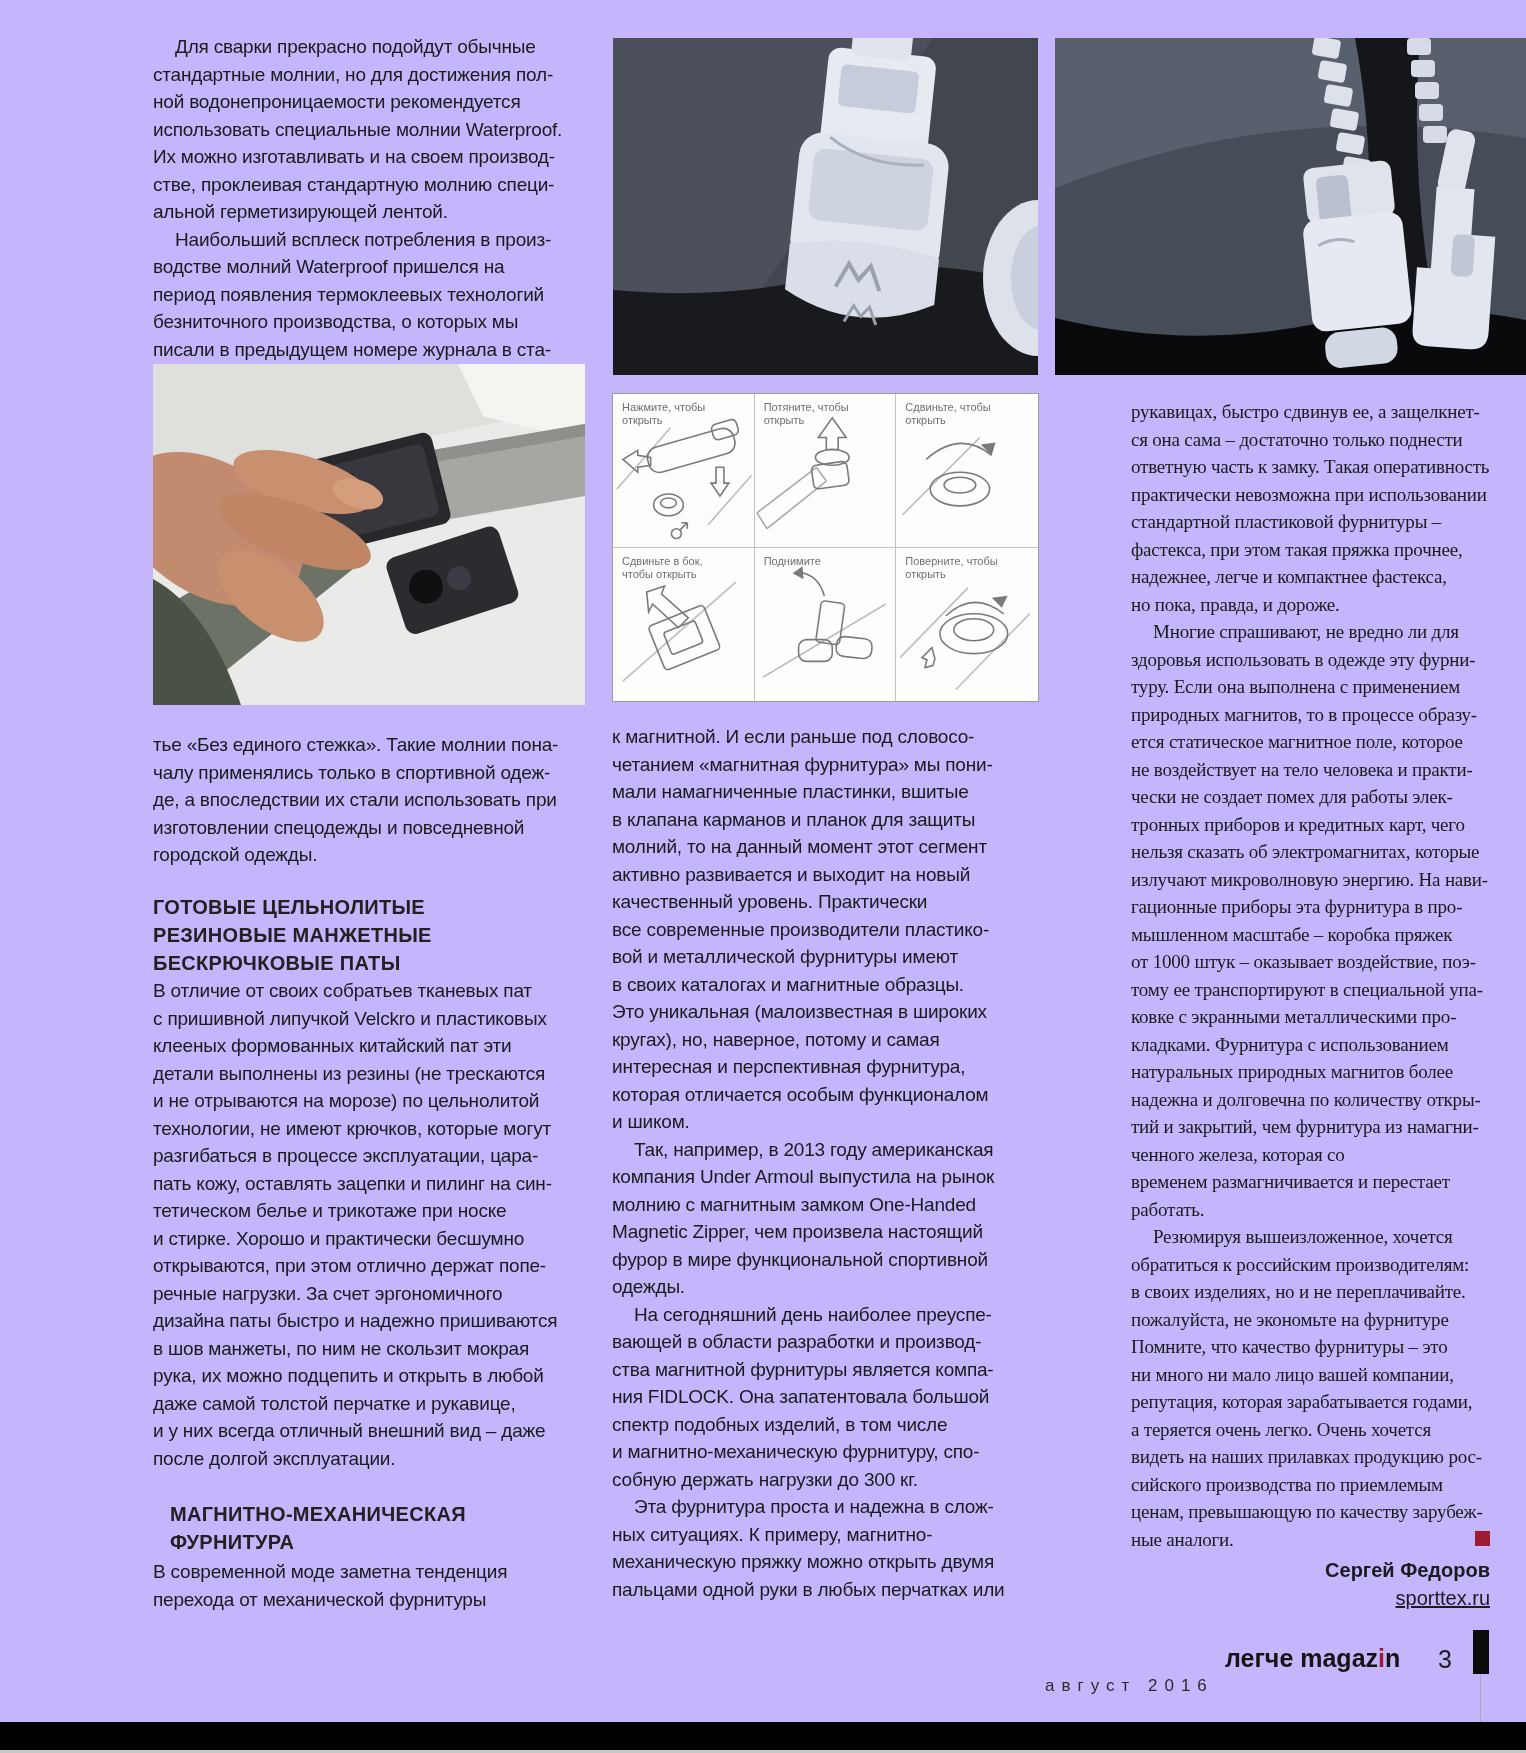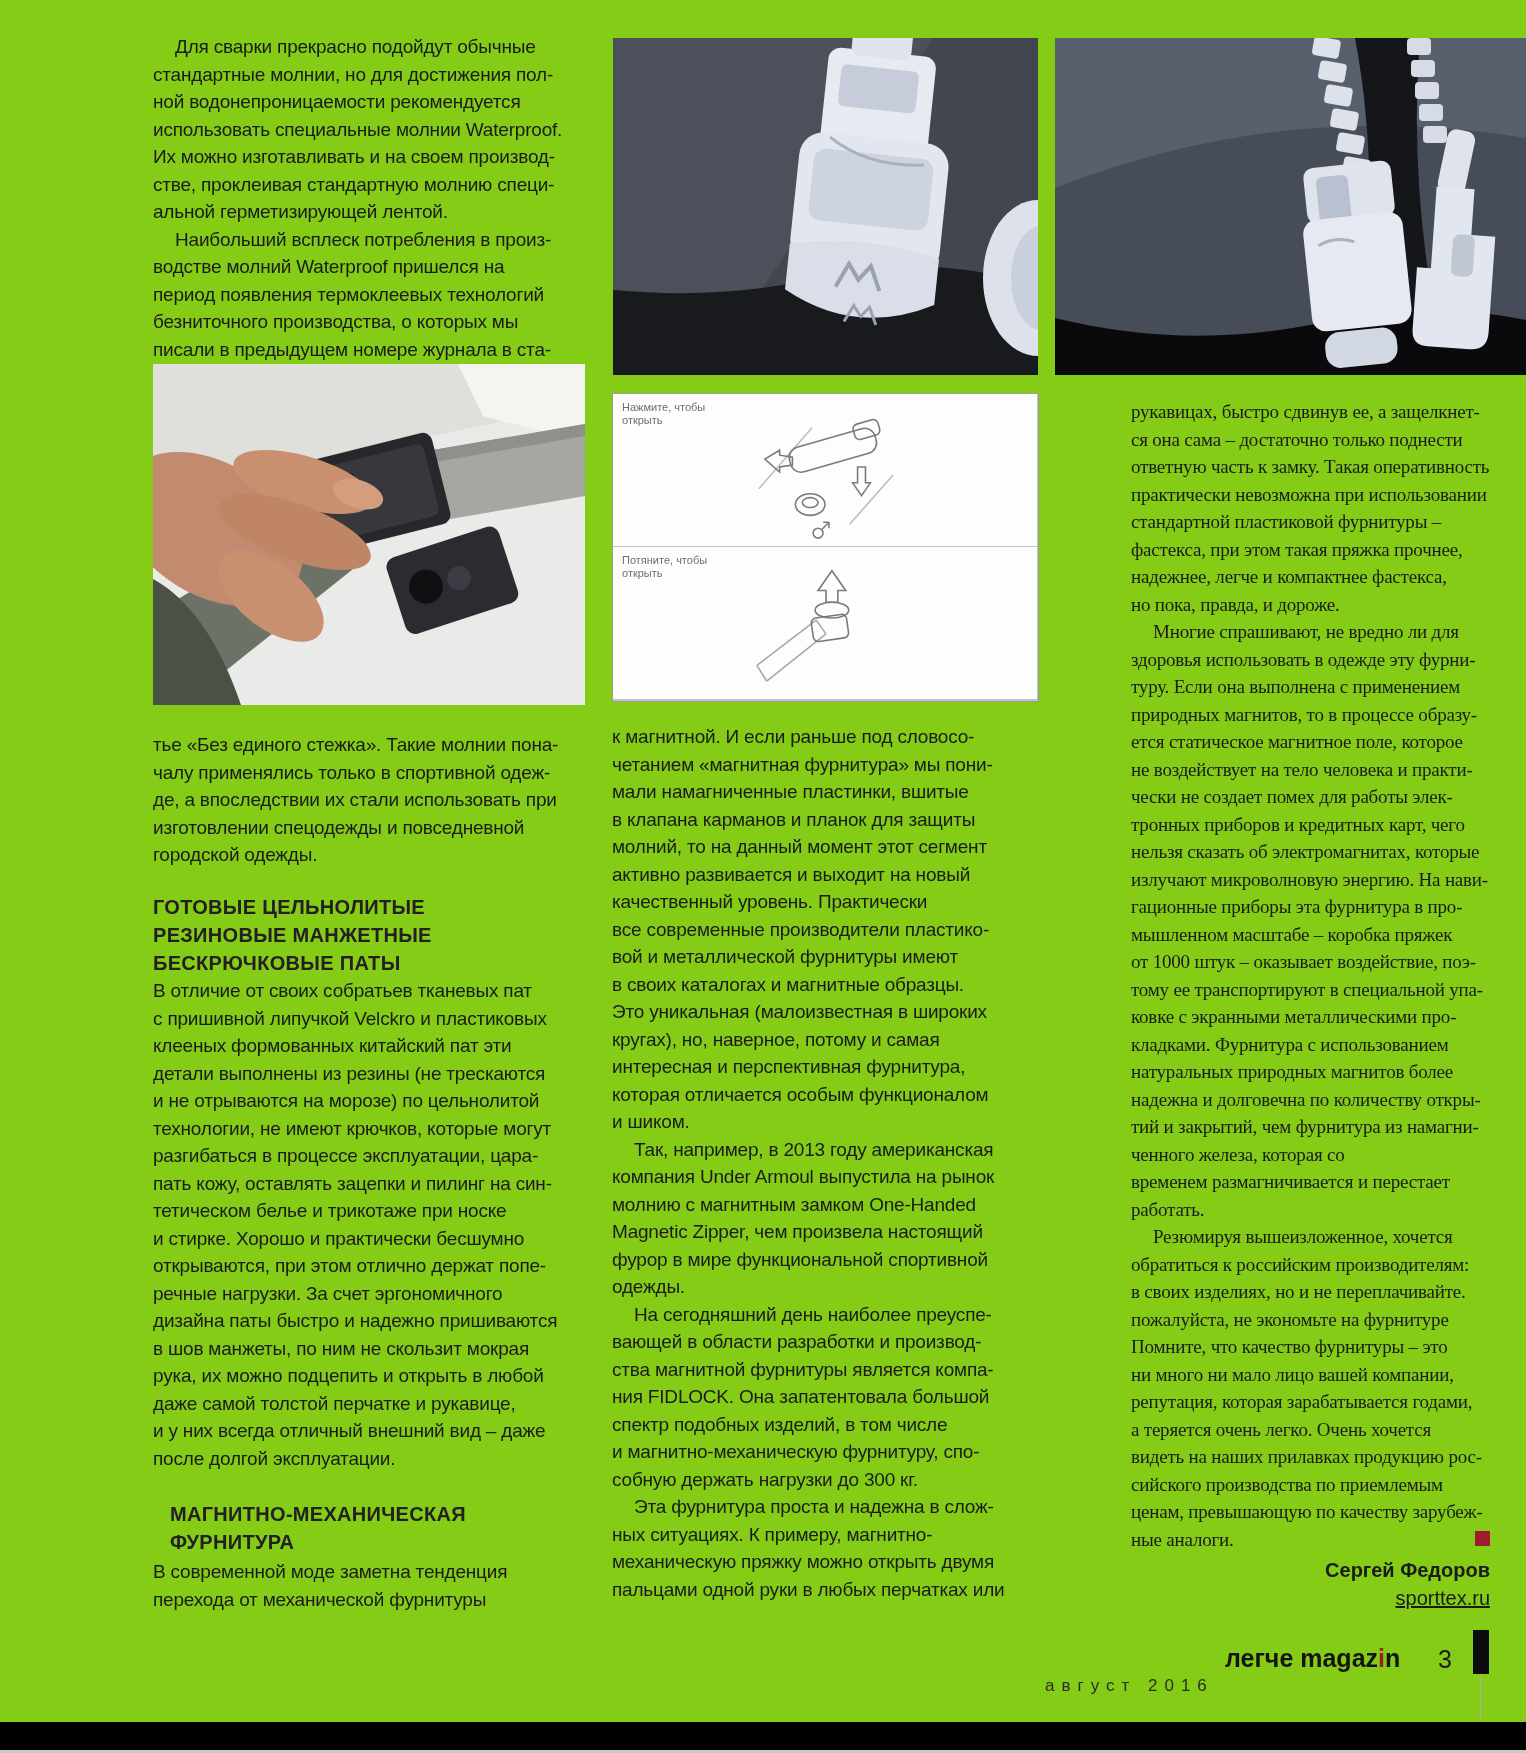--- a/index.html
+++ b/index.html
@@ -1,16 +1,16 @@
 <!DOCTYPE html>
 <html style="--accent: #9e1b32;"><head>
 <meta charset="utf-8">
 <style>
   html,body{margin:0;padding:0;background:#ffffff;}
-  .page{position:relative;width:1526px;height:1753px;background:#84cc16;overflow:hidden;
+  .page{position:relative;width:1526px;height:1753px;background:#c4b5fd;overflow:hidden;
         font-family:"Liberation Sans",sans-serif;color:#1b1b1b;}
   
   .textblock{position:absolute;white-space:nowrap;}
   .tline{height:27.5px;line-height:27.5px;font-size:19px;letter-spacing:-0.2px;}
   .tline.indent{padding-left:22px;}
   .heading .tline{font-size:20px;font-weight:bold;height:28px;line-height:28px;
                   color:#242021;letter-spacing:0.3px;}
   #lt1{left:153px;top:33px;width:430px;}
   #lt2{left:153px;top:724px;width:430px;margin-top:7px;}
   #h1{left:153px;top:893px;width:430px;}
@@ -21,21 +21,21 @@
   #rightcol{left:1131px;top:398px;width:428px;font-family:Liberation Serif, serif;}
   
   .imgbox{position:absolute;overflow:hidden;}
   .imgbox svg{display:block;width:100%;height:100%;}
   #img-mid{left:613px;top:38px;width:425px;height:337px;}
   #img-right{left:1055px;top:38px;width:471px;height:337px;}
   #photo-left{left:153px;top:364px;width:432px;height:341px;}
   
   #diagram{position:absolute;left:612px;top:393px;width:427px;height:309px;
            border:1px solid #9c9c9c;background:#fdfdfc;box-sizing:border-box;
-           display:grid;grid-template-columns:1fr;grid-template-rows:1fr 1fr;}
+           display:grid;grid-template-columns:1fr 1fr 1fr;grid-template-rows:1fr 1fr;}
   .dcell{position:relative;border-right:1px solid #c2c2c2;border-bottom:1px solid #c2c2c2;overflow:hidden;}
   .dcell:nth-child(3n){border-right:none;}
   .dcell:nth-child(n+4){border-bottom:none;}
   .dlabel{position:absolute;top:7px;left:9px;font-size:11px;line-height:13px;
           color:#6f6f6f;width:108px;white-space:normal;z-index:2;}
   .dart{position:absolute;left:0;top:0;width:100%;height:100%;}
   
   #author{position:absolute;left:1070px;top:1556px;width:420px;text-align:right;}
   .author-name{font-size:20px;font-weight:bold;line-height:28px;}
   .author-site{font-size:20px;line-height:28px;text-decoration:underline;}

